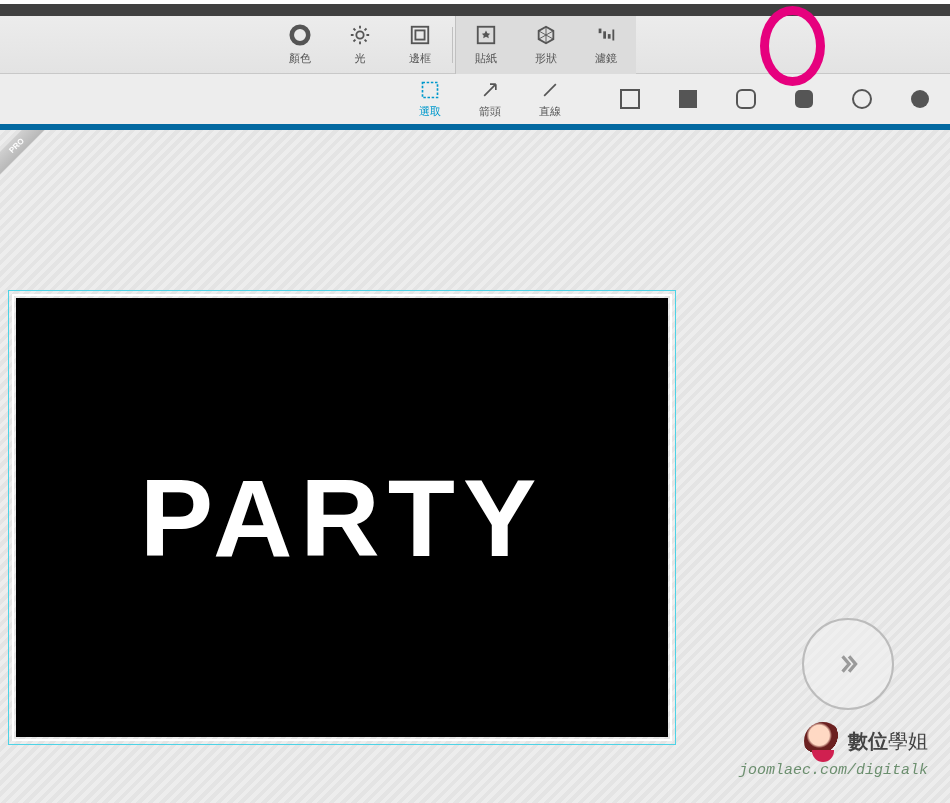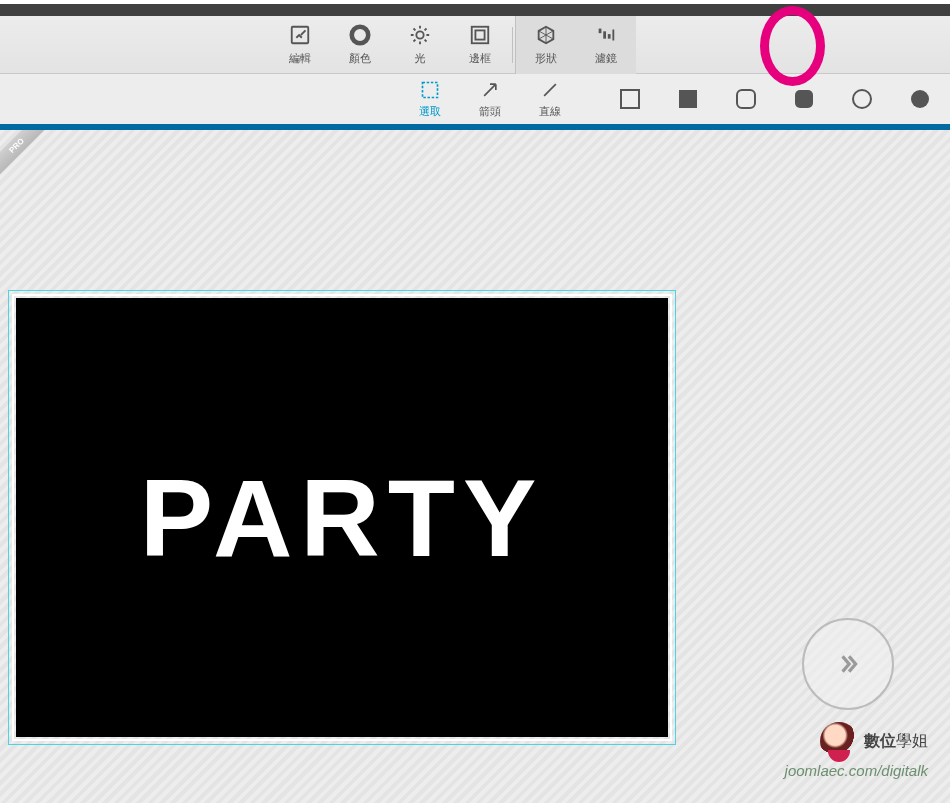--- a/index.html
+++ b/index.html
@@ -239,52 +239,44 @@
     }
     .avatar::after{
       content:"";
       position:absolute;
       bottom:-2px; left:8px;
       width:22px; height:12px;
       background:#d02050;
       border-radius: 0 0 12px 12px;
     }
     .wm-title {
-      font-size: 16px;
+      font-size: 20px;
       color: #444;
       font-weight: 400;
       font-family: Liberation Serif, serif;
     }
     .wm-title b { font-weight: 800; }
     .wm-url {
       font-size: 15px;
       color: #6c8f6f;
       font-style: italic;
       margin-top: 2px;
+      font-family: Liberation Mono, monospace;
     }
     svg { display: block; }
   </style>
 </head>
 <body>
 
 <div class="topbar-edge"></div>
 <div class="topbar-dark"></div>
 
 <div class="toolbar-main">
   <div class="toolbar-item">
     <span class="icon">
-      <svg width="22" height="22" viewBox="0 0 24 24" fill="none" stroke="#555" stroke-width="2">
-          <rect x="3" y="3" width="18" height="18" rx="1"></rect>
-          <path d="M8 15l3-3 3 3M13 12l5-5"></path>
-        </svg>
-    </span>
-    <span class="label">編輯</span>
-  </div>
-  <div class="toolbar-item">
-    <span class="icon">
       <svg width="22" height="22" viewBox="0 0 24 24">
           <circle cx="12" cy="12" r="9" fill="none" stroke="#555" stroke-width="5"></circle>
         </svg>
     </span>
     <span class="label">顏色</span>
   </div>
   <div class="toolbar-item">
     <span class="icon">
       <svg width="22" height="22" viewBox="0 0 24 24" fill="none" stroke="#555" stroke-width="2">
           <circle cx="12" cy="12" r="4"></circle>
@@ -298,20 +290,29 @@
       <svg width="22" height="22" viewBox="0 0 24 24" fill="none" stroke="#555" stroke-width="2">
           <rect x="3" y="3" width="18" height="18"></rect>
           <rect x="7" y="7" width="10" height="10"></rect>
         </svg>
     </span>
     <span class="label">邊框</span>
   </div>
   <div class="toolbar-sep"></div>
 
   <div class="toolbar-group-active">
+    <div class="toolbar-item">
+      <span class="icon">
+        <svg width="22" height="22" viewBox="0 0 24 24" fill="none" stroke="#555" stroke-width="2">
+            <rect x="3" y="3" width="18" height="18"></rect>
+            <path d="M12 7l1.5 3 3 .5-2 2 .5 3L12 14l-3 1.5.5-3-2-2 3-.5z" fill="#555" stroke="none"></path>
+          </svg>
+      </span>
+      <span class="label">貼紙</span>
+    </div>
     <div class="toolbar-item">
       <span class="icon">
         <svg width="22" height="22" viewBox="0 0 24 24" fill="none" stroke="#555" stroke-width="2">
             <path d="M12 3l8 4.5v9L12 21l-8-4.5v-9z"></path>
             <path d="M12 3v18M4 7.5l16 9M20 7.5l-16 9" stroke-width="1"></path>
           </svg>
       </span>
       <span class="label">形狀</span>
     </div>
     <div class="toolbar-item">

